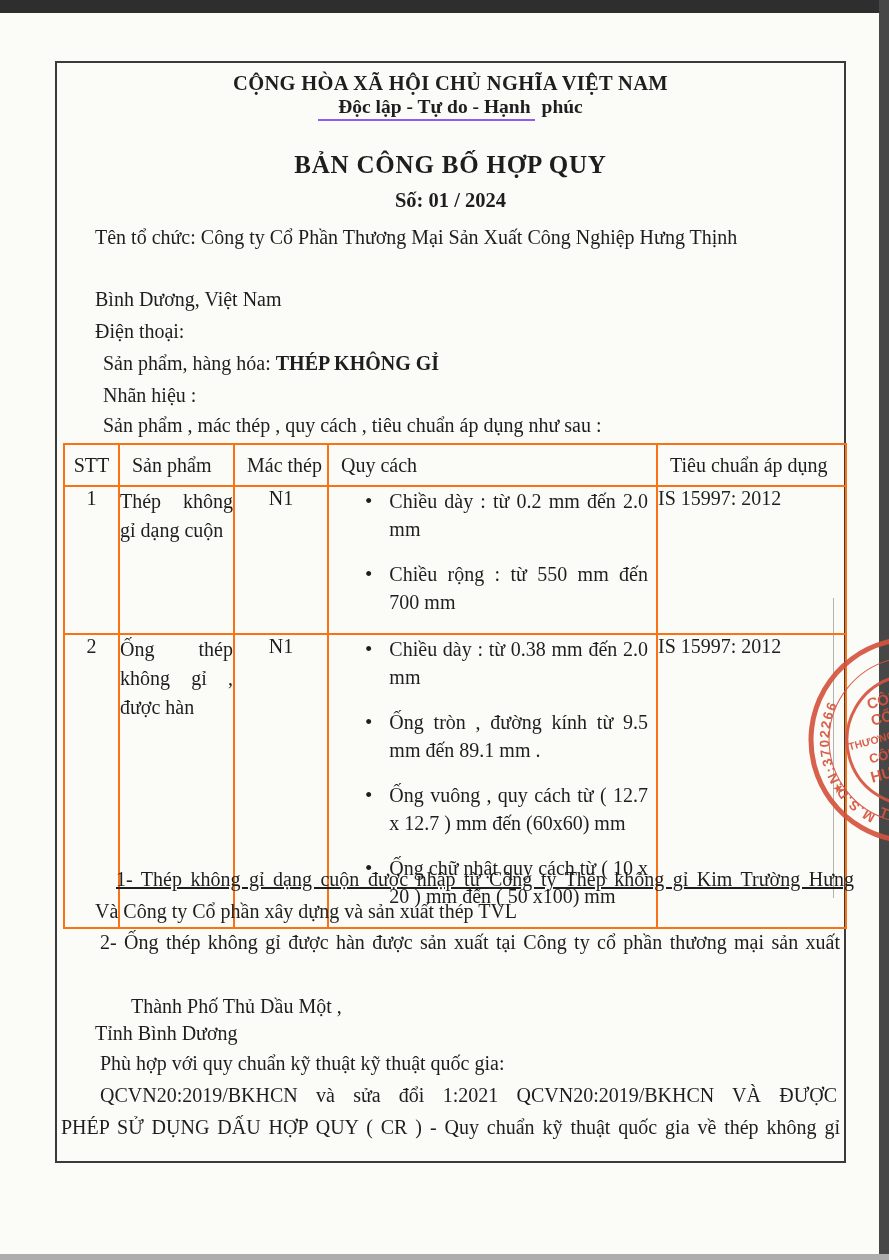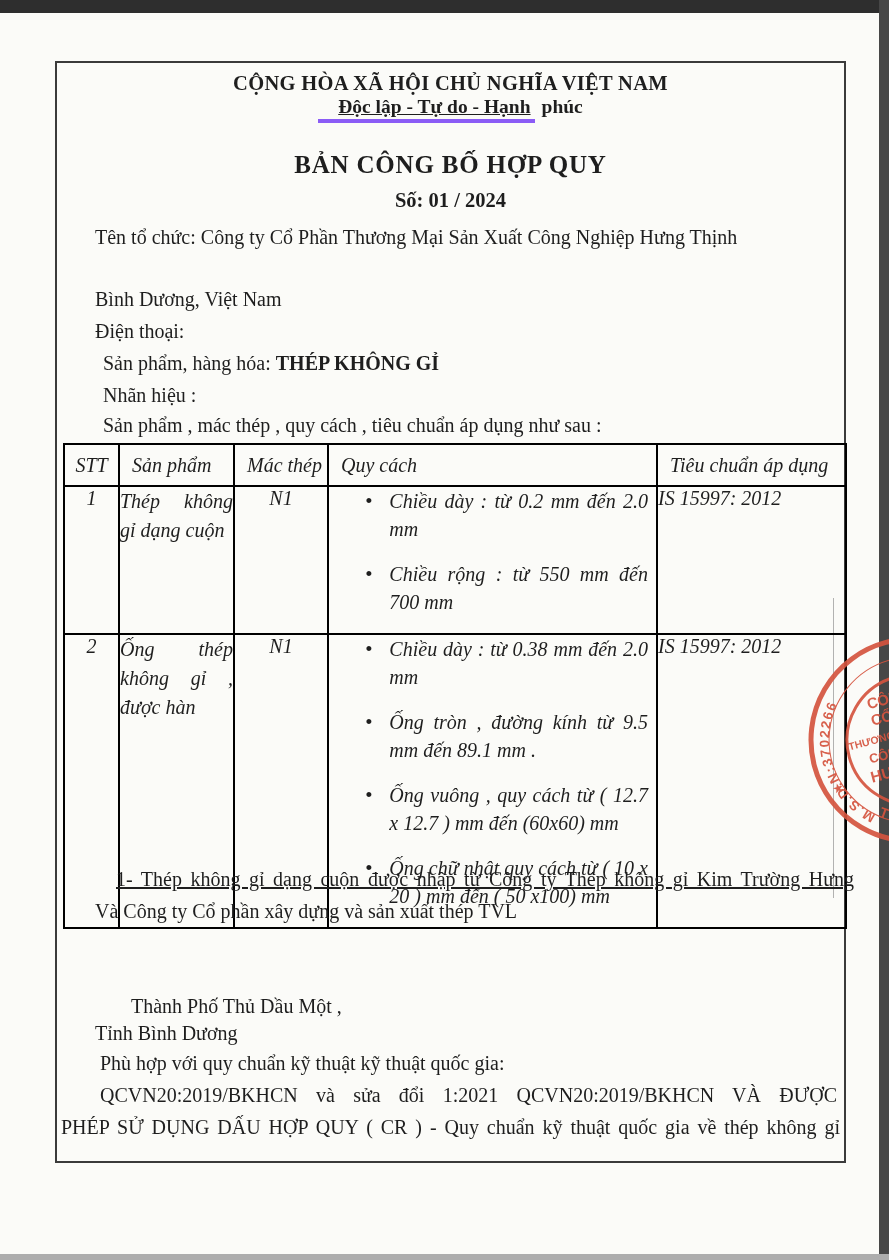--- a/index.html
+++ b/index.html
@@ -19,21 +19,21 @@
   .scan-streak{left:833px;top:598px;width:1px;height:300px;background:#8a8a8a;opacity:.65;}
   
   .page-frame{
     left:55px;top:61px;width:791px;height:1102px;
     box-sizing:border-box;border:2px solid #3b3b3b;background:transparent;
   }
   
   .hdr{left:55px;width:791px;text-align:center;font-weight:bold;}
   .national-title{top:72px;font-size:20.5px;font-weight:bold;letter-spacing:.3px;}
   .motto{top:96px;font-size:19.5px;font-weight:bold;}
-  .motto-underlined{display:inline-block;border-bottom:4px solid #8b5cf6;padding:0 4px 1px 20px;text-decoration:underline;}
+  .motto-underlined{display:inline-block;border-bottom:2px solid #8b5cf6;padding:0 4px 1px 20px;}
   .motto-tail{margin-left:7px;}
   .doc-title{top:151px;font-size:25px;font-weight:bold;letter-spacing:.8px;}
   .doc-number{top:189px;font-size:20.5px;}
   
   .line{font-size:20px;line-height:27px;white-space:nowrap;}
   .pline{font-size:20px;line-height:27px;}
   .jl{text-align:justify;text-align-last:justify;white-space:normal;}
   .info-org{left:95px;top:224px;}
   .info-addr1{left:95px;top:255px;width:742px;}
   .info-addr2{left:95px;top:286px;}
@@ -41,25 +41,24 @@
   .info-product{left:103px;top:350px;}
   .info-product b{font-weight:bold;}
   .info-brand{left:103px;top:382px;}
   .info-intro{left:103px;top:412px;}
   
   .spec-table{
     left:63px;top:443px;width:782px;
     border-collapse:collapse;table-layout:fixed;
   }
   .spec-table th,.spec-table td{
-    border:2px solid #000000;
+    border:2px solid #f97316;
     font-size:20px;font-weight:normal;
     vertical-align:top;
     padding:0;
-    font-style:italic;
   }
   .spec-table thead th{height:40px;vertical-align:middle;text-align:left;padding-left:12px;}
   .spec-table thead th.c{text-align:center;padding-left:0;}
   .cell-stt{text-align:center;padding-top:10px;}
   .cell-sanpham{padding:10px 6px 0 9px;text-align:justify;line-height:29px;font-size:19.5px;}
   .cell-mac{text-align:center;padding-top:10px;}
   .cell-quycach{padding:10px 6px 0 0;}
   .cell-tieuchuan{padding:10px 6px 0 12px;}
   .qc-item{display:flex;margin:0 0 17px 36px;gap:17px;}
   .qc-item .bullet{font-size:21px;line-height:28px;flex:0 0 auto;}
@@ -158,20 +157,21 @@
               <span class="bullet-text">Ống chữ nhật quy cách từ ( 10 x 20 ) mm đến ( 50 x100) mm</span>
             </div>
           </td>
         <td class="cell-tieuchuan">IS 15997: 2012</td>
       </tr>
     </tbody>
   </table>
 
   <div class="abs pline jl note1-l1">1- Thép không gỉ dạng cuộn được nhập từ Công ty Thép không gỉ Kim Trường Hưng</div>
   <div class="abs line note1-l2">Và Công ty Cổ phần xây dựng và sản xuất thép TVL</div>
+  <div class="abs pline jl note2-l1">2- Ống thép không gỉ được hàn được sản xuất tại Công ty cổ phần thương mại sản xuất</div>
   <div class="abs line note2-l3">Thành Phố Thủ Dầu Một ,</div>
   <div class="abs line province">Tỉnh Bình Dương</div>
   <div class="abs line conf-intro">Phù hợp với quy chuẩn kỹ thuật kỹ thuật quốc gia:</div>
   <div class="abs pline jl conf-l1">QCVN20:2019/BKHCN và sửa đổi 1:2021 QCVN20:2019/BKHCN VÀ ĐƯỢC</div>
   <div class="abs pline jl conf-l2">PHÉP SỬ DỤNG DẤU HỢP QUY ( CR ) - Quy chuẩn kỹ thuật quốc gia về thép không gỉ</div>
 
   <svg class="abs stamp" viewBox="-155 -155 310 310" xmlns="http://www.w3.org/2000/svg">
     <g transform="rotate(-15)" stroke="#d5543f" fill="none">
       <circle cx="0" cy="0" r="101" stroke-width="5"></circle>
       <circle cx="0" cy="0" r="65" stroke-width="3"></circle>

